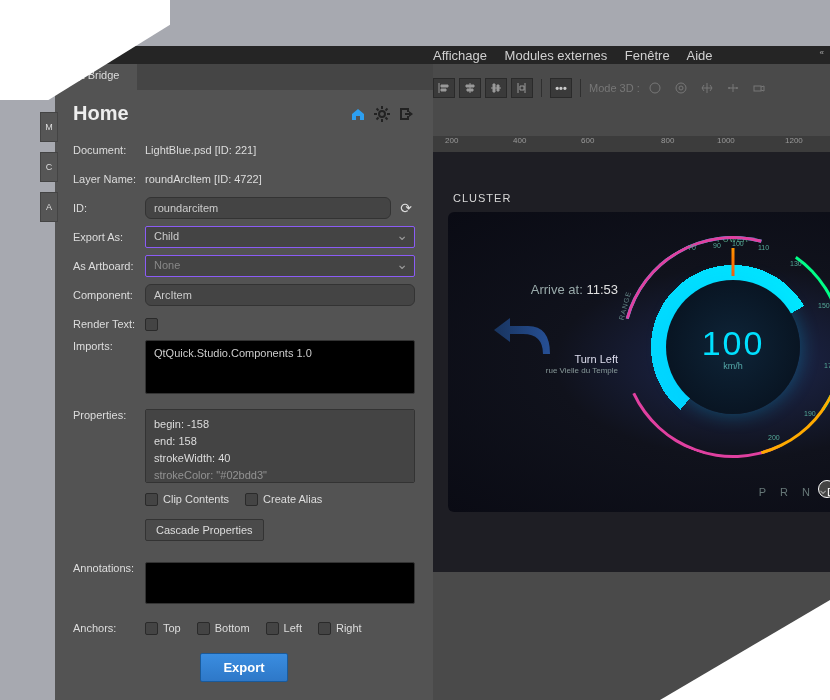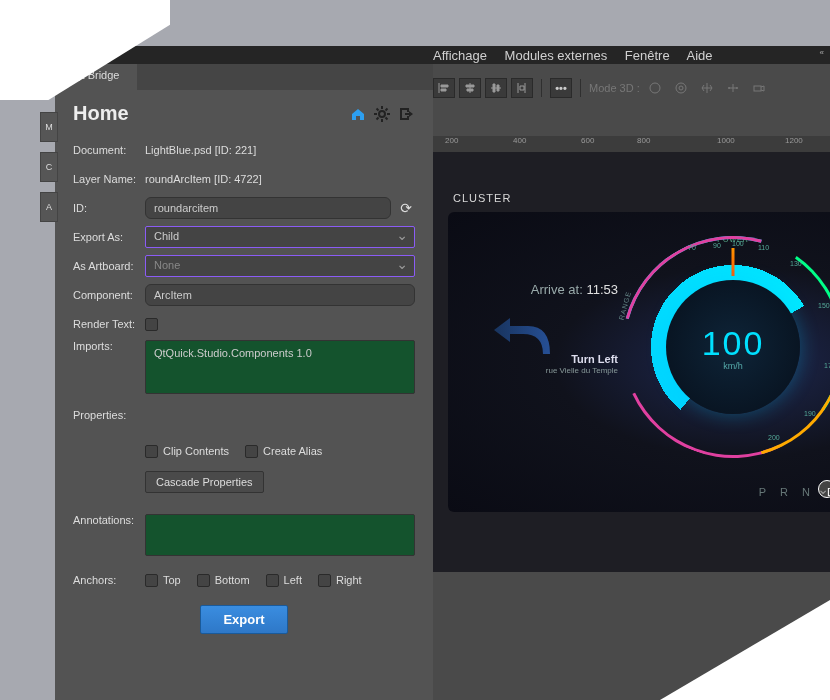--- a/index.html
+++ b/index.html
@@ -42,21 +42,21 @@
 .arc-seg { position:absolute; border-radius:50%; }
 .seg1 { inset:4px; border:3px solid transparent; border-top-color:#00d4ff; transform:rotate(-30deg) }
 .seg2 { inset:4px; border:3px solid transparent; border-left-color:#e040a0; transform:rotate(60deg) }
 .seg3 { inset:4px; border:3px solid transparent; border-bottom-color:#e040a0; transform:rotate(20deg) }
 .seg4 { inset:4px; border:3px solid transparent; border-right-color:#00ff88; transform:rotate(-10deg) }
 .seg5 { inset:4px; border:3px solid transparent; border-right-color:#ffaa00; transform:rotate(30deg) }
 
 .nav-info { position:absolute; left:30px; top:70px; color:#cfd8dc; text-align:right; width:140px }
 .nav-info .arrive { font-size:13px; color:#9aa }
 .nav-info .arrive b { color:#e0e0e0; font-weight:500 }
-.nav-info .turn { font-size:11px; color:#dde; margin-top:56px; font-weight:700 }
+.nav-info .turn { font-size:11px; color:#dde; margin-top:56px; font-weight:400 }
 .nav-info .street { font-size:8px; color:#899; margin-top:1px }
 .nav-info .dist { font-size:18px; color:#eee; font-weight:300; margin-top:2px }
 .nav-info .dist small { font-size:9px; }
 .arrow-turn { position:absolute; left:40px; top:100px; width:70px; height:50px; }
 .arrow-turn svg { width:100%; height:100% }
 
 .gear { position:absolute; bottom:14px; right:32px; color:#677; font-size:11px; letter-spacing:14px }
 .gear .sel { color:#fff; display:inline-block; width:18px; height:18px; line-height:16px; border:1px solid #fff; border-radius:50%; text-align:center; letter-spacing:0; margin-left:-6px }
 
 
@@ -67,21 +67,21 @@
 .panel-head h1 { font-size:20px; font-weight:bold; color:#eee; flex:1 }
 .panel-head .ico { width:18px; height:18px; margin-left:6px; cursor:pointer; }
 
 .form { padding:4px 18px; font-size:11px; color:#ddd }
 .row { display:flex; align-items:center; min-height:26px; margin-bottom:3px }
 .row .lab { width:72px; flex-shrink:0 }
 .row .val { flex:1 }
 .fld { flex:1; background:#444; border:1px solid #333; color:#ccc; padding:4px 8px; font-size:11px; height:22px; border-radius:6px }
 .sel { flex:1; background:#444; border:1px solid #8b5cf6; color:#ccc; padding:3px 8px; font-size:11px; height:22px; position:relative; border-radius:2px }
 .sel:after { content:"⌄"; position:absolute; right:6px; top:0; color:#999; font-size:14px }
-.ta { flex:1; background:#14532d; border:1px solid #333; color:#ccc; padding:6px 8px; font-size:11px; border-radius:2px; min-height:54px }
+.ta { flex:1; background:#000000; border:1px solid #333; color:#ccc; padding:6px 8px; font-size:11px; border-radius:2px; min-height:54px }
 .refresh { width:18px; text-align:center; margin-left:6px; cursor:pointer; font-size:14px; color:#ddd }
 .chk { width:13px; height:13px; background:#444; border:1px solid #2a2a2a; display:inline-block; margin-right:5px; vertical-align:middle; border-radius:2px }
 .chklab { font-size:11px; color:#ddd; margin-right:16px }
 .props { flex:1; background:#444; border:1px solid #333; padding:6px 8px; height:74px; overflow-y:auto; font-size:11px; line-height:17px; position:relative; border-radius:2px }
 .props::-webkit-scrollbar { width:14px; background:#3a3a3a }
 .props::-webkit-scrollbar-thumb { background:#666 }
 .smallbtn { background:#4a4a4a; border:1px solid #333; color:#ddd; padding:4px 10px; font-size:11px; border-radius:2px; cursor:pointer; margin-top:4px }
 .exportbtn { display:block; margin:12px auto 0; background:linear-gradient(#3a8de0,#2e78c8); color:#fff; border:1px solid #1a5a9a; padding:6px 22px; font-size:13px; font-weight:bold; border-radius:2px; cursor:pointer }
 
 .leftedge { position:absolute; left:-15px; top:48px; width:20px; height:220px; }
@@ -161,21 +161,21 @@
           <rect x="2" y="5" width="7" height="5" stroke="#777" fill="none"></rect>
           <path d="M9 6l3-1v5l-3-1" stroke="#777" fill="none"></path>
         </svg>
       </div>
   </div>
 
   <div class="ruler">
     <span class="tick" style="left:12px">200</span>
     <span class="tick" style="left:80px">400</span>
     <span class="tick" style="left:148px">600</span>
-    <span class="tick" style="left:204px">800</span>
+    <span class="tick" style="left:228px">800</span>
     <span class="tick" style="left:284px">1000</span>
     <span class="tick" style="left:352px">1200</span>
 
   </div>
 
   <div class="canvas-well">
     <div class="cluster-label">CLUSTER</div>
     <div class="cluster">
 
       <div class="nav-info">
@@ -282,20 +282,26 @@
         <span class="lab">Render Text:</span>
         <span class="chk"></span>
       </div>
       <div class="row" style="align-items:flex-start">
         <span class="lab">Imports:</span>
         <div class="ta">QtQuick.Studio.Components 1.0</div>
       </div>
       <div style="height:12px"></div>
       <div class="row" style="align-items:flex-start">
         <span class="lab">Properties:</span>
+        <div class="props">
+          <div>begin: -158</div>
+          <div>end: 158</div>
+          <div>strokeWidth: 40</div>
+          <div style="opacity:.5">strokeColor: "#02bdd3"</div>
+        </div>
       </div>
       <div class="row">
           <span class="lab"></span>
         <span class="chk"></span>
           <span class="chklab">Clip Contents</span>
         <span class="chk"></span>
           <span class="chklab">Create Alias</span>
       </div>
       <div class="row">
           <span class="lab"></span>

